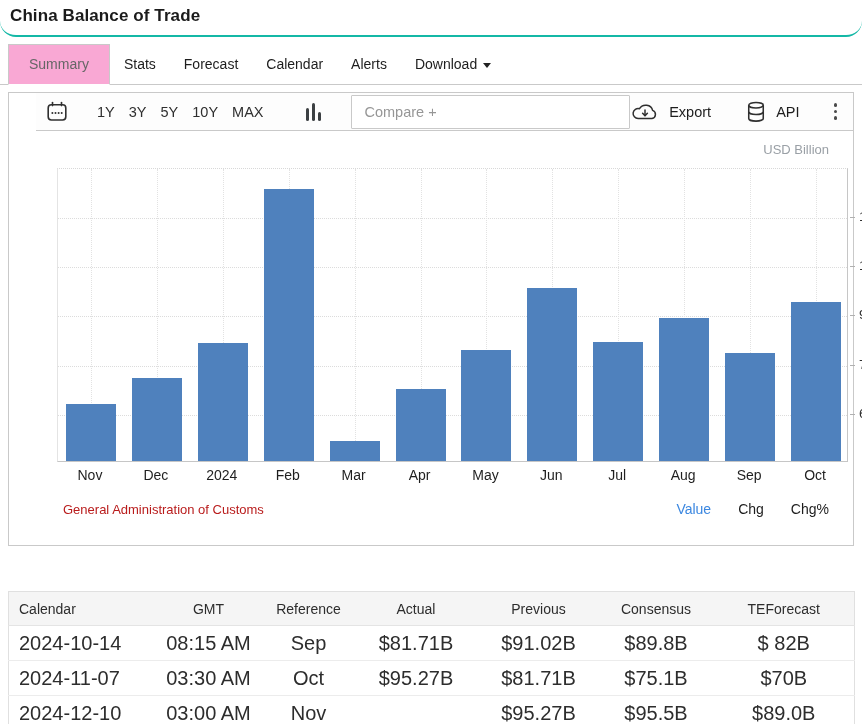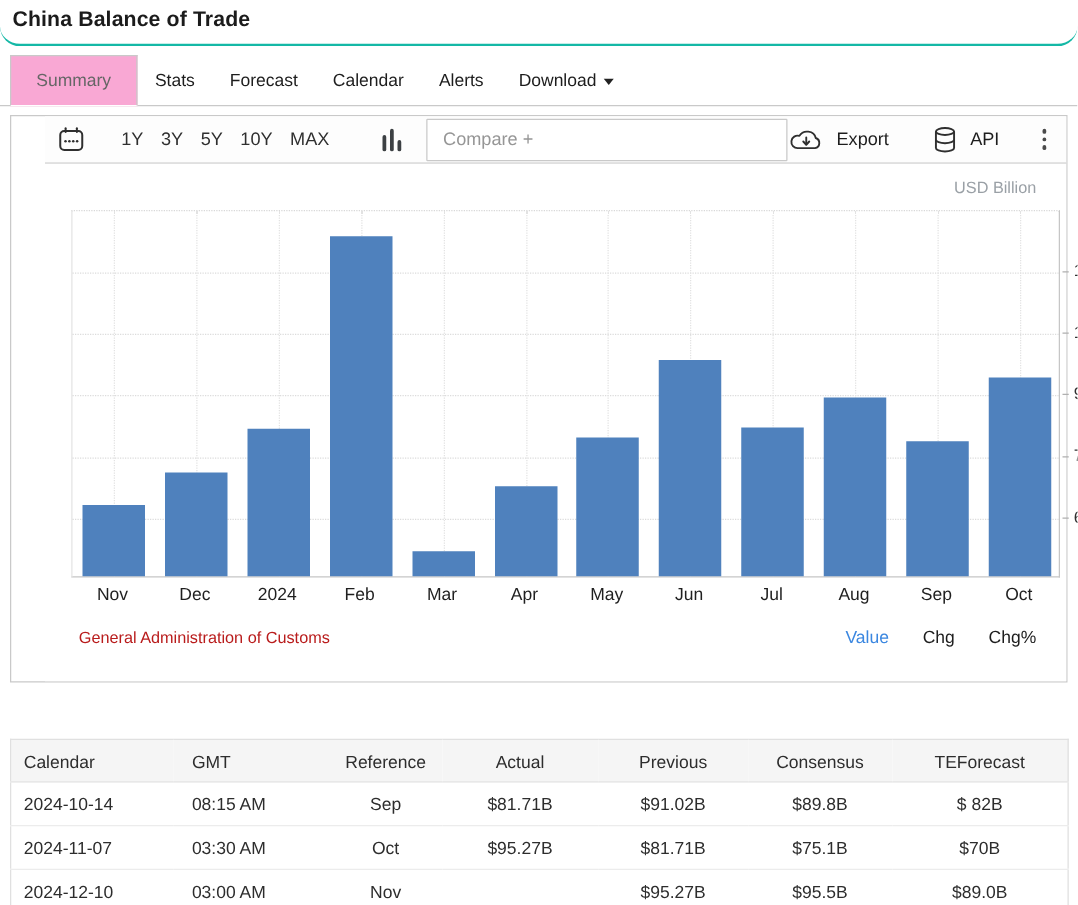--- a/index.html
+++ b/index.html
@@ -22,21 +22,21 @@
   
   .card { margin:7px 8px 0; border:1px solid #c9c9c9; background:#fff;padding-left:27px; }
   .toolbar { height:38px; display:flex; align-items:center; padding:0 14px 0 10px;
     border-bottom:1px solid #c9c9c9; background:#fdfdfd; }
   .icon-btn { display:flex; align-items:center; justify-content:center; cursor:pointer; background:none; border:none; padding:0; }
   .ranges { display:flex; margin-left:22px; }
   .range-btn { font-size:14.5px; color:#2f2f2f; padding:8px 7px; background:none; border:none; cursor:pointer;
     font-family:inherit; }
   .charttype { margin-left:36px; display:flex; align-items:flex-end; gap:3px; height:18px; cursor:pointer; }
   .charttype span { width:3px; background:#3c4043; border-radius:1.5px; display:inline-block; }
-  .compare-input { margin-left:20px; width:296px; height:34px; border:1px solid #c9c9c9; border-radius:1px;
+  .compare-input { margin-left:30px; width:296px; height:34px; border:1px solid #c9c9c9; border-radius:1px;
     padding:0 12px; font-size:14.5px; font-family:inherit; color:#333; outline:none; background:#fff; }
   .compare-input::placeholder { color:#969696; }
   .tool-group { display:flex; align-items:center; gap:9px; cursor:pointer; }
   .tool-label { font-size:14.5px; color:#1d1d1d; }
   .grp-export { margin-left:auto; }
   .grp-api { margin-left:34px; }
   .kebab { margin-left:32px; display:flex; flex-direction:column; gap:3px; cursor:pointer; padding:2px; }
   .kebab i { width:3.5px; height:3.5px; border-radius:50%; background:#4a4a4a; display:block; }
 
   
@@ -56,23 +56,23 @@
   .source { font-size:13px; color:#b91c1c; }
   .views { display:flex; gap:27px; }
   .view-link { font-size:14px; color:#1d1d1d; cursor:pointer; }
   .view-link.active { color:#3b87e0; }
 
   
   .caltable { margin:45px 8px 0; width:846px; border-collapse:collapse;
     border:1px solid #e0e0e0; table-layout:fixed; }
   .caltable th { background:#f5f5f5; font-weight:normal; font-size:14px; color:#2d2d2d;
     height:34px; border-bottom:1px solid #e4e4e4; }
-  .caltable td { height:35px; font-size:14px; color:#2d2d2d; border-top:1px solid #ececec; }
+  .caltable td { height:35px; font-size:20px; color:#2d2d2d; border-top:1px solid #ececec; }
   .caltable th.c1, .caltable td.c1 { text-align:left; padding-left:10px; }
-  .caltable th.c2, .caltable td.c2 { text-align:left; padding-left:15px; }
+  .caltable th.c2, .caltable td.c2 { text-align:center; padding-left:15px; }
   .caltable th.cc, .caltable td.cc { text-align:center; }
 </style>
 </head>
 <body>
 
 <div class="page-header">
   <div class="page-title">China Balance of Trade</div>
 </div>
 
 <div class="tabbar" id="tabbar">

